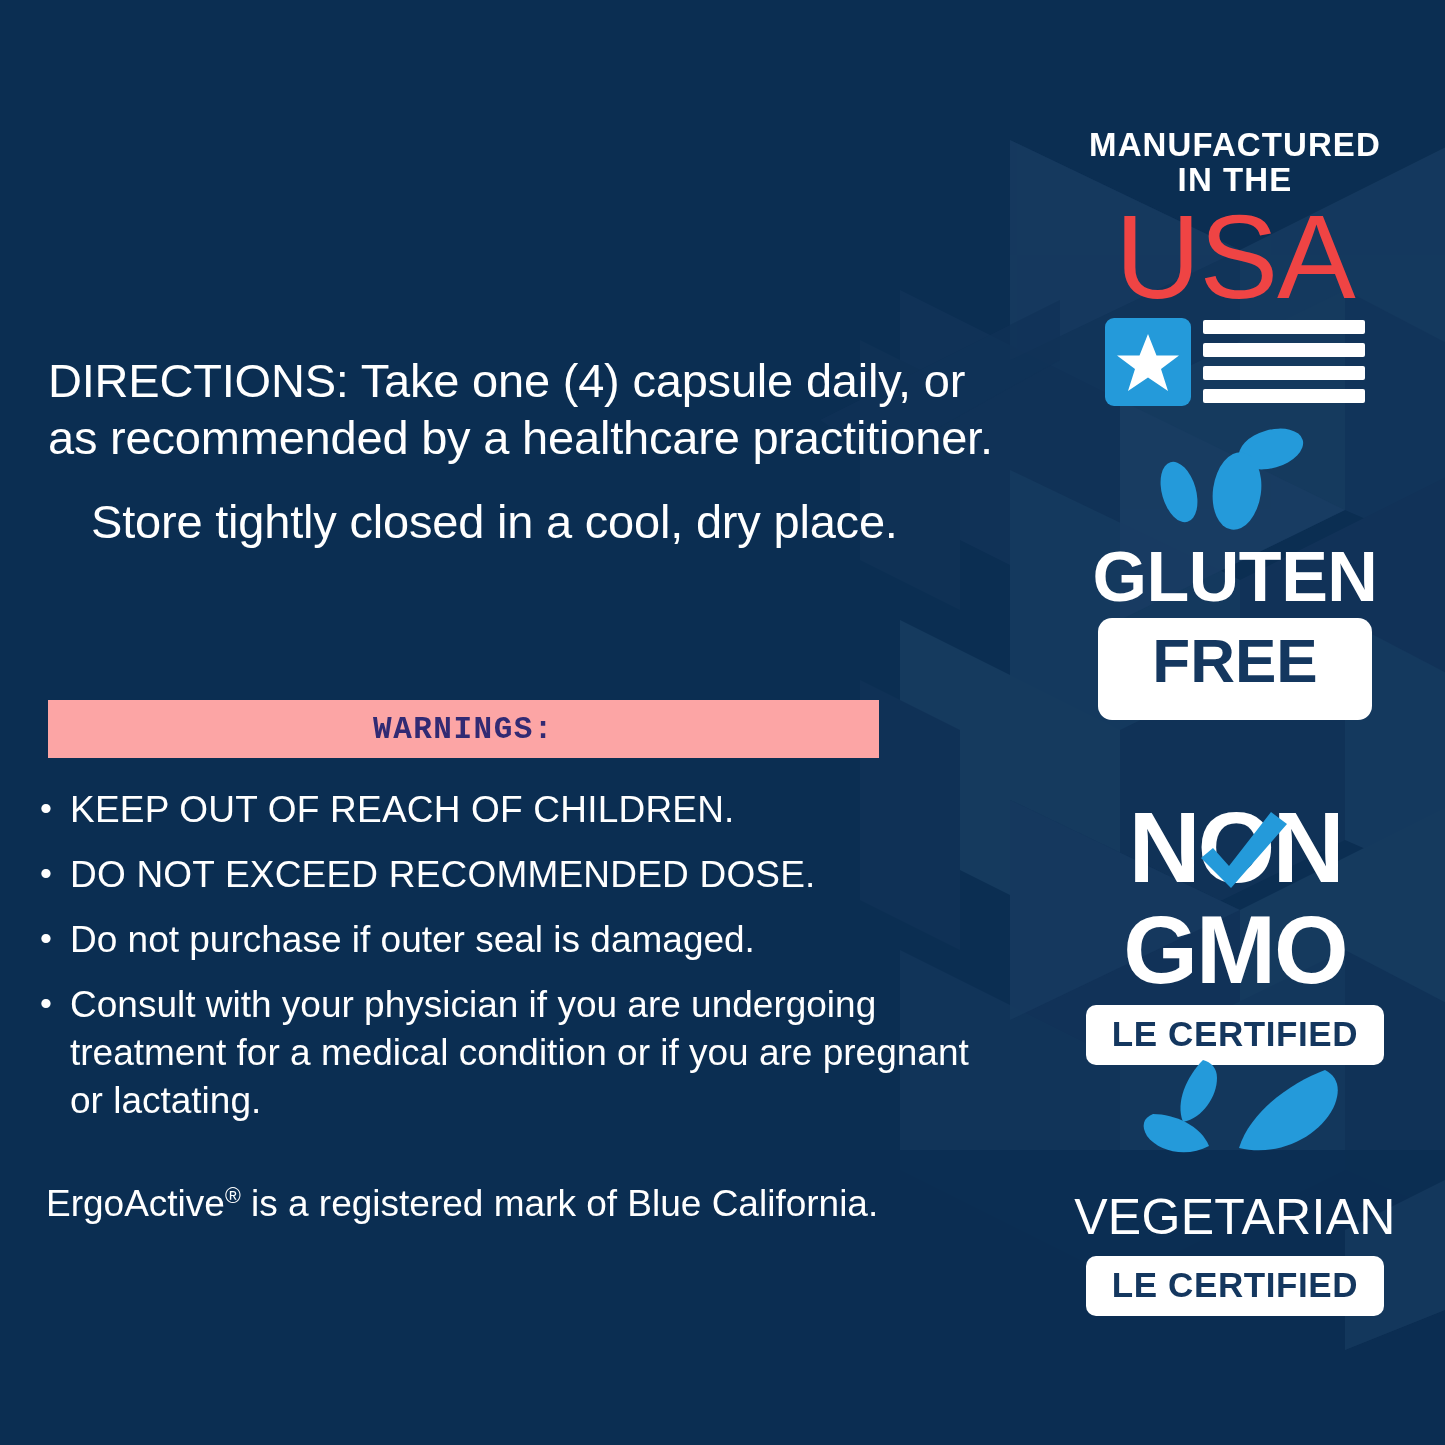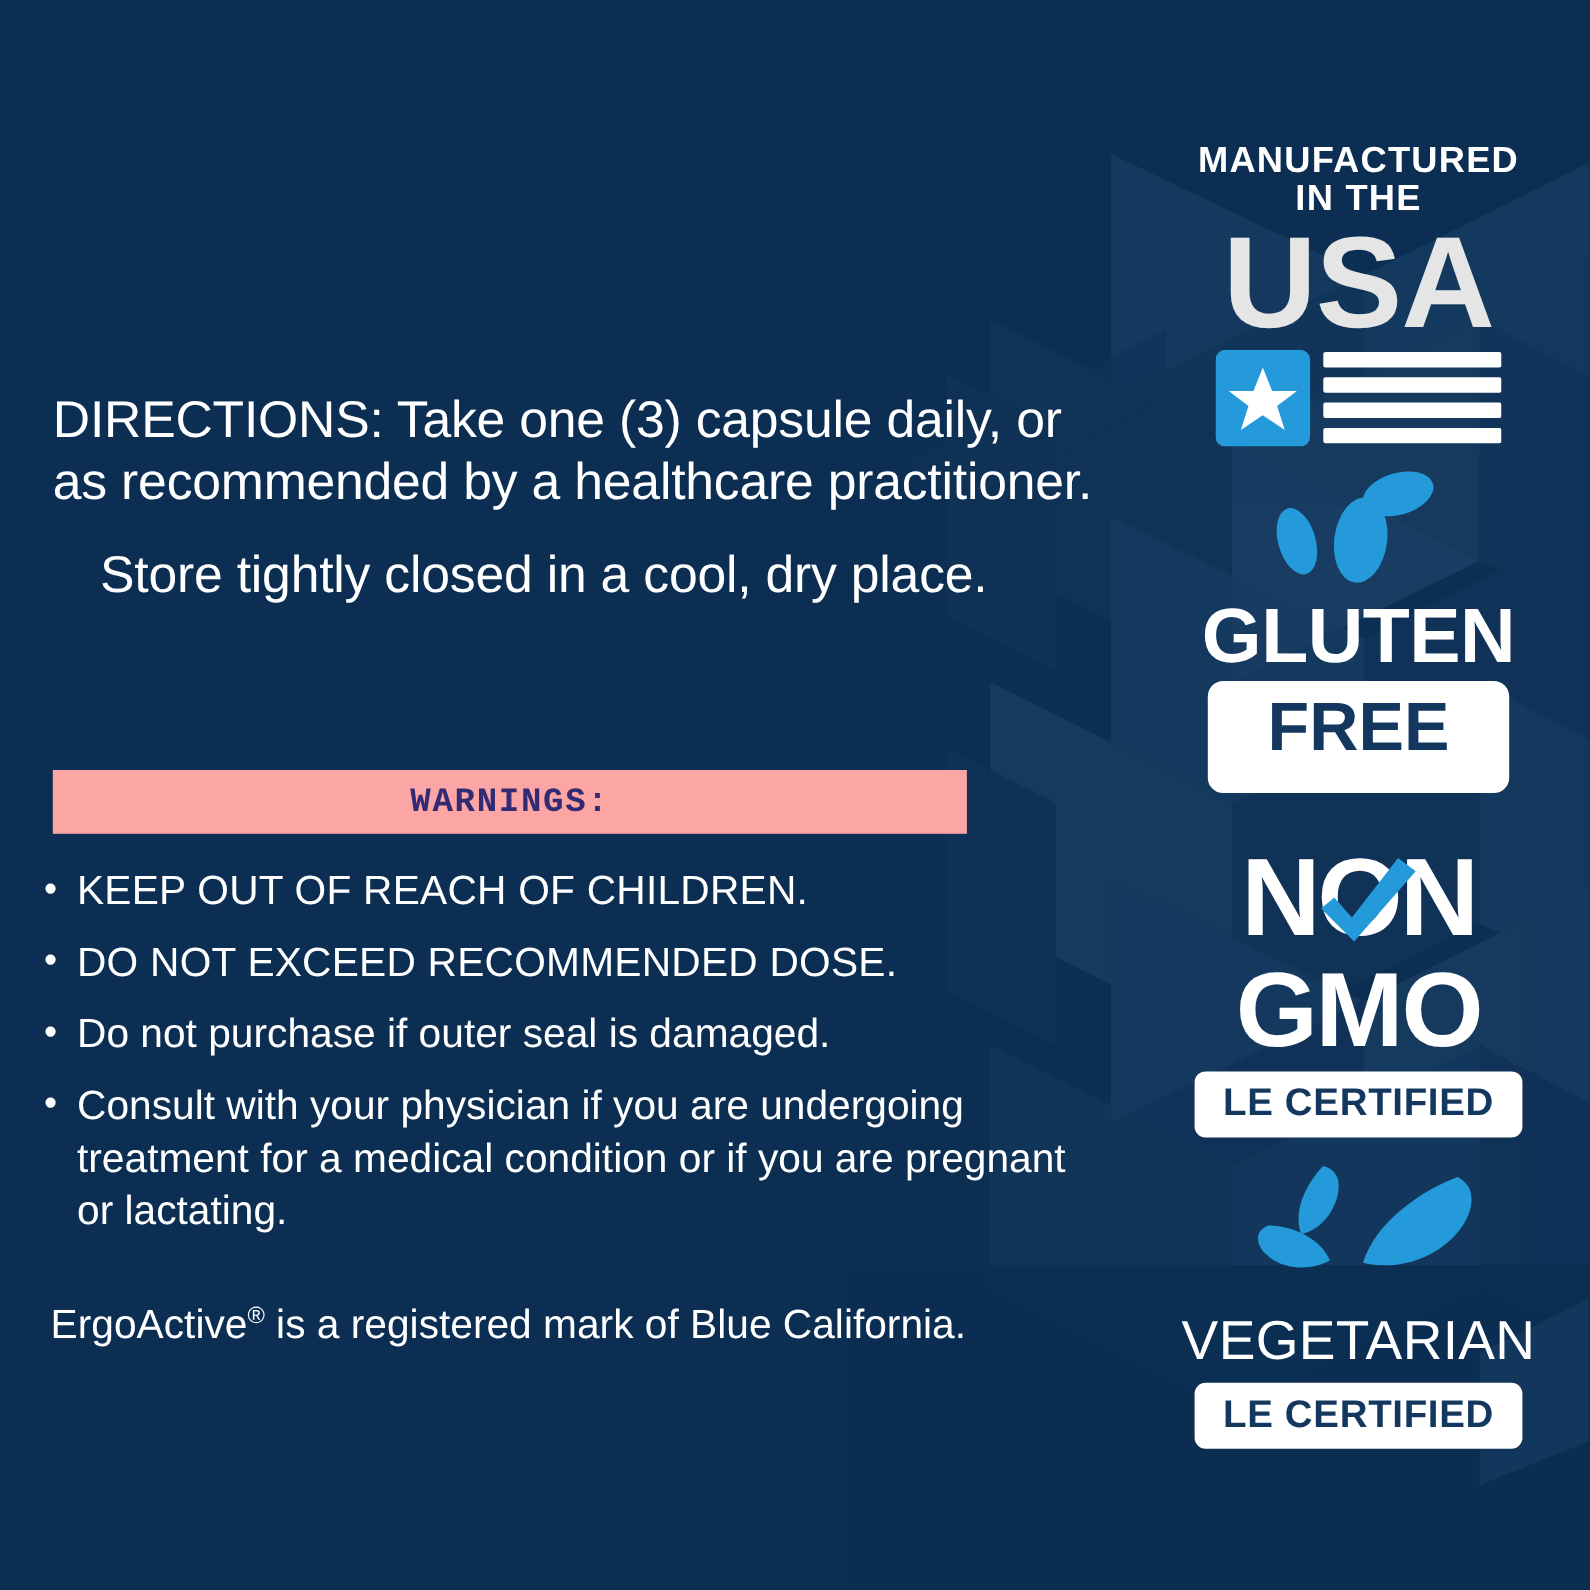--- a/index.html
+++ b/index.html
@@ -120,23 +120,23 @@
     line-height: 1.02;
   }
   #badge-usa .line2 {
     color: #ffffff;
     font-size: 33px;
     font-weight: bold;
     letter-spacing: 1.1px;
     line-height: 1.12;
   }
   #badge-usa .usa-word {
-    color: #e5e5e5;
+    color: #ef4444;
     font-size: 118px;
-    font-weight: bold;
+    font-weight: normal;
     letter-spacing: -1px;
     line-height: 0.93;
     margin-top: 4px;
   }
   .flag-wrap {
     margin: 6px auto 0 auto;
     width: 260px;
     height: 88px;
     position: relative;
   }
@@ -162,21 +162,21 @@
   }
   #badge-gluten .pill {
     font-size: 62px;
     line-height: 1;
     padding: 12px 54px 28px 54px;
     margin-top: 6px;
     border-radius: 14px;
   }
 
   
-  #badge-gmo { top: 764px; }
+  #badge-gmo { top: 796px; }
   .nonrow {
     height: 108px;
     position: relative;
     width: 420px;
   }
   #badge-gmo .gmo {
     color: #ffffff;
     font-size: 96px;
     font-weight: bold;
     letter-spacing: -2px;
@@ -243,21 +243,21 @@
     </g>
 
     <polygon points="820,420 1060,300 1060,360 880,460" fill="#0f3257" opacity="0.7"></polygon>
     <polygon points="770,1150 1445,1150 1445,1445 770,1445" fill="#0b2e52" opacity="0.9"></polygon>
     <polygon points="1345,1230 1445,1180 1445,1310 1345,1350" fill="#1b4065" opacity="0.55"></polygon>
   </svg>
 
   <div id="content">
 
     <div id="directions-block">
-      <p class="para">DIRECTIONS: Take one (3) capsule daily, or as recommended by a healthcare practitioner.</p>
+      <p class="para">DIRECTIONS: Take one (4) capsule daily, or as recommended by a healthcare practitioner.</p>
       <p class="para second">Store tightly closed in a cool, dry place.</p>
     </div>
 
     <div id="warnings-bar">
       <span class="wtitle">WARNINGS:</span>
     </div>
 
     <div id="warn-list">
       <div class="warn-item caps">
         <span class="dot">•</span>

